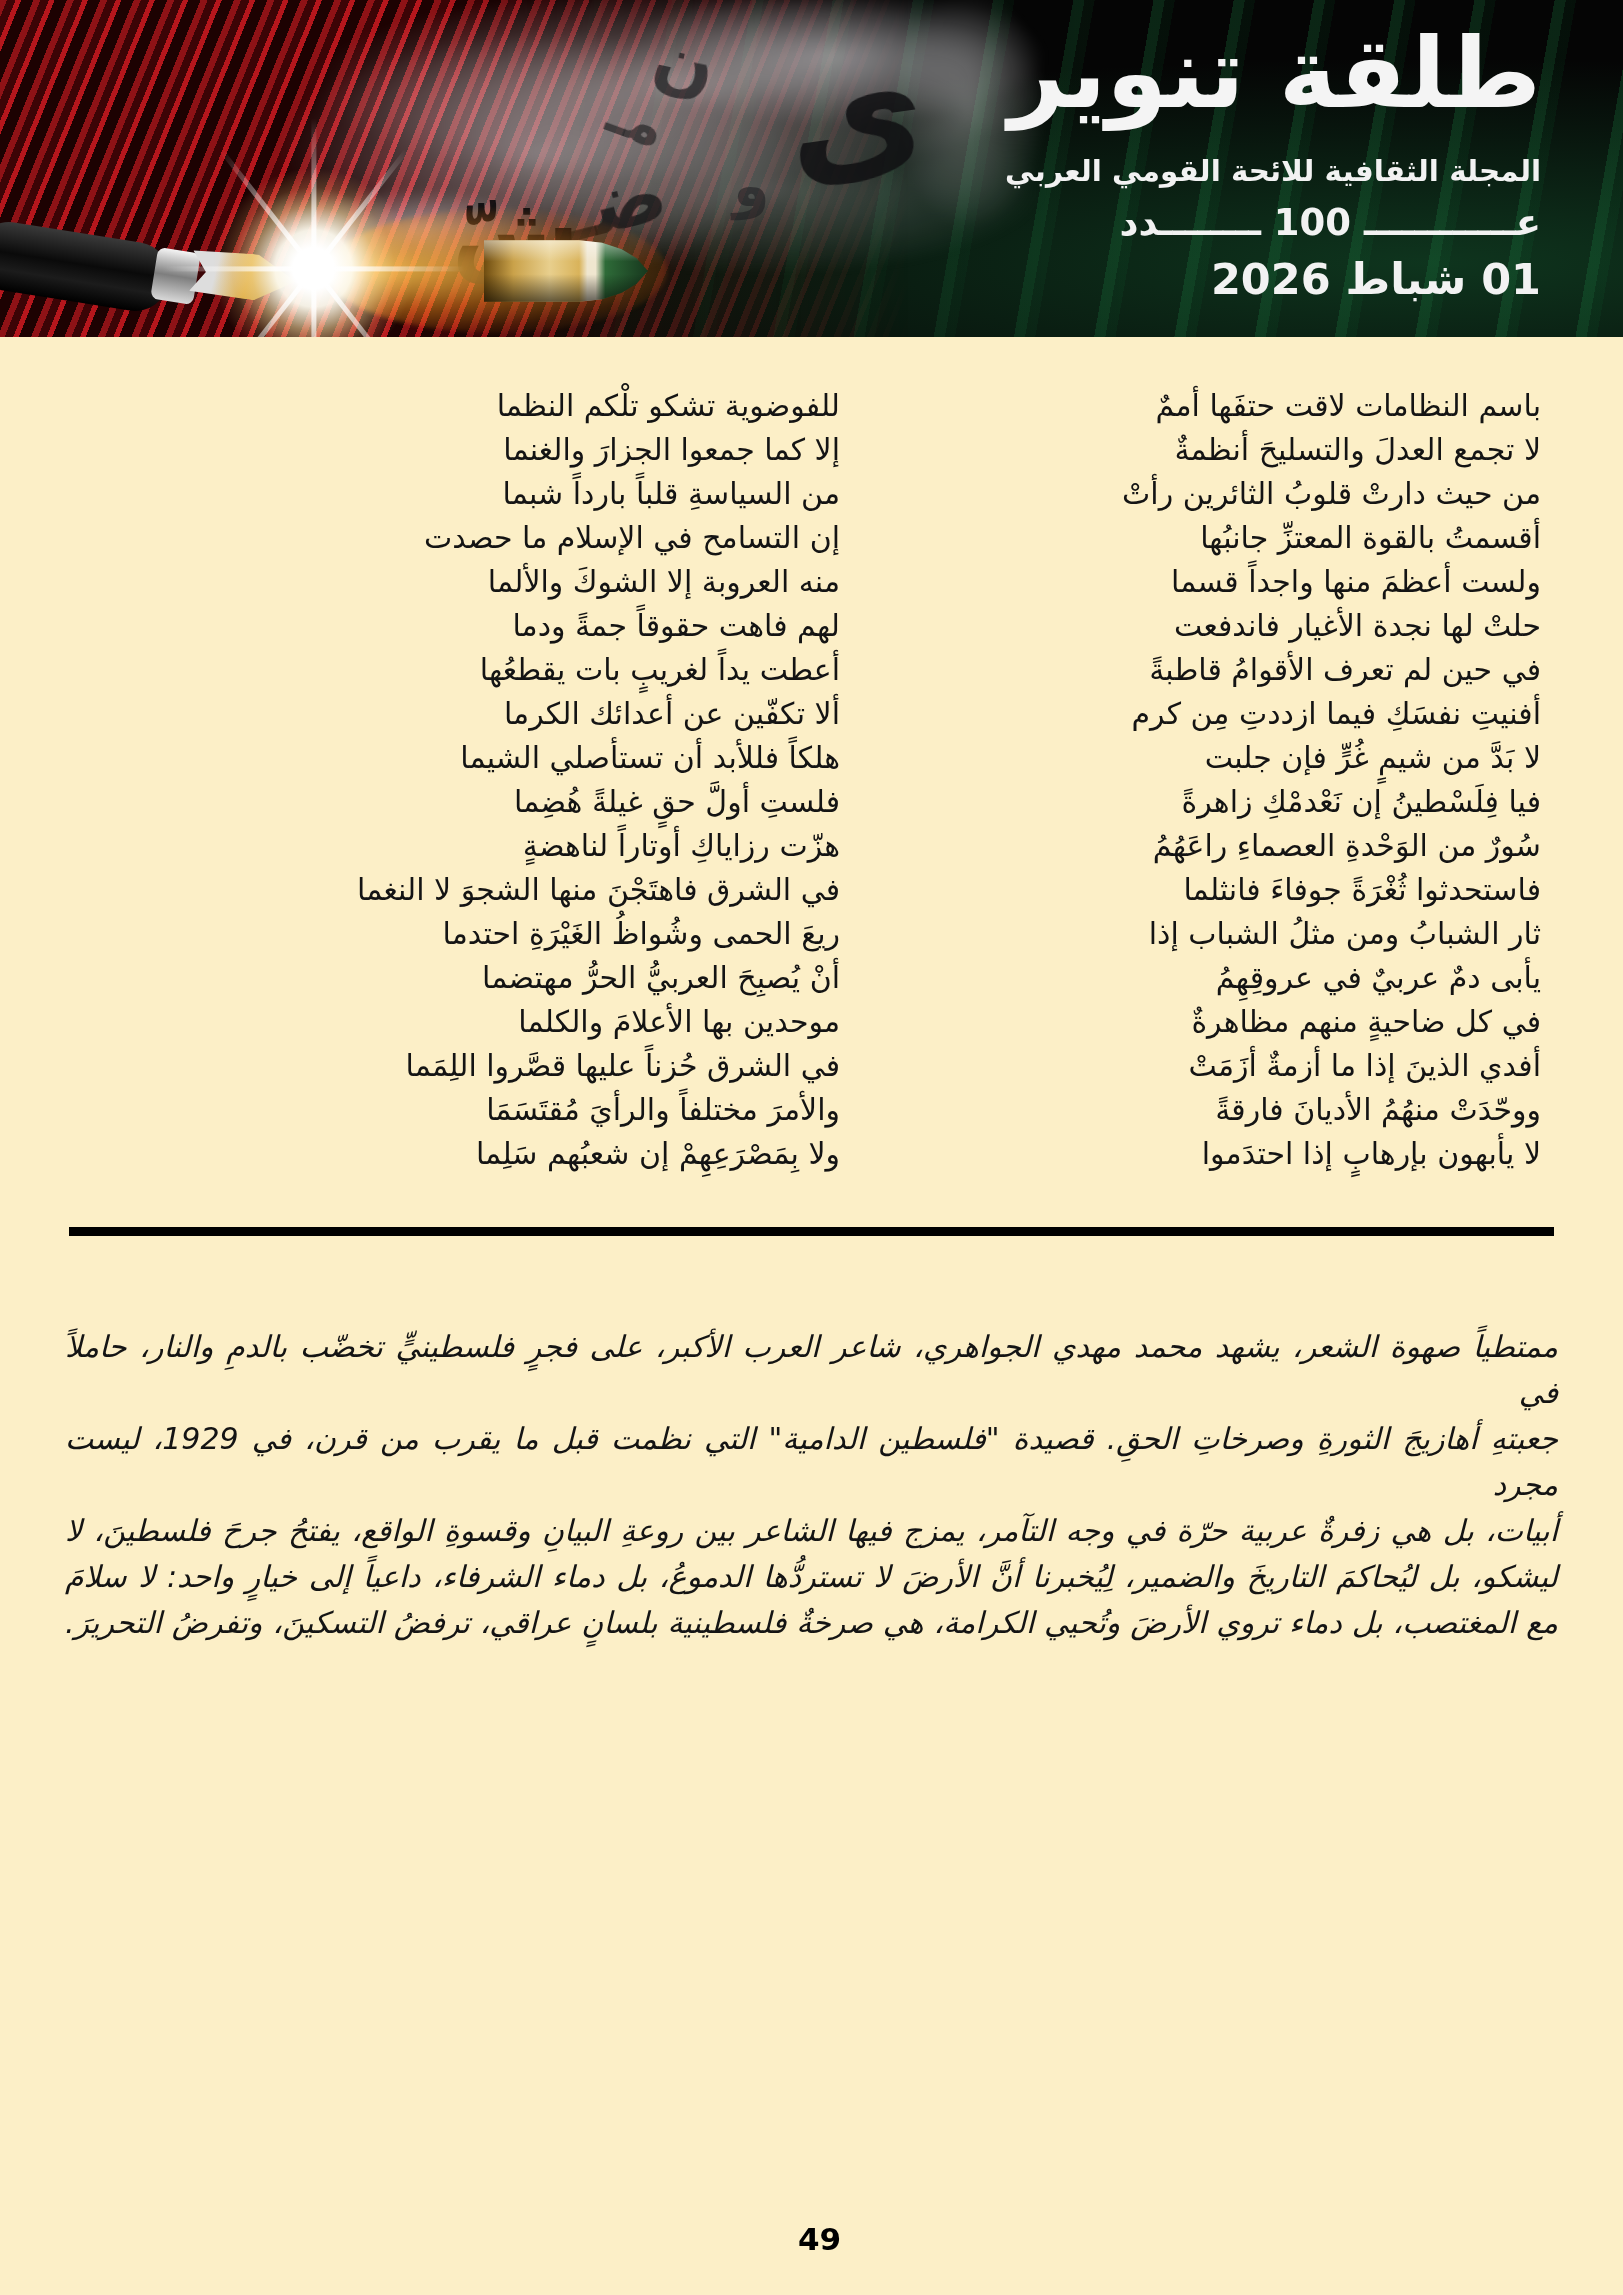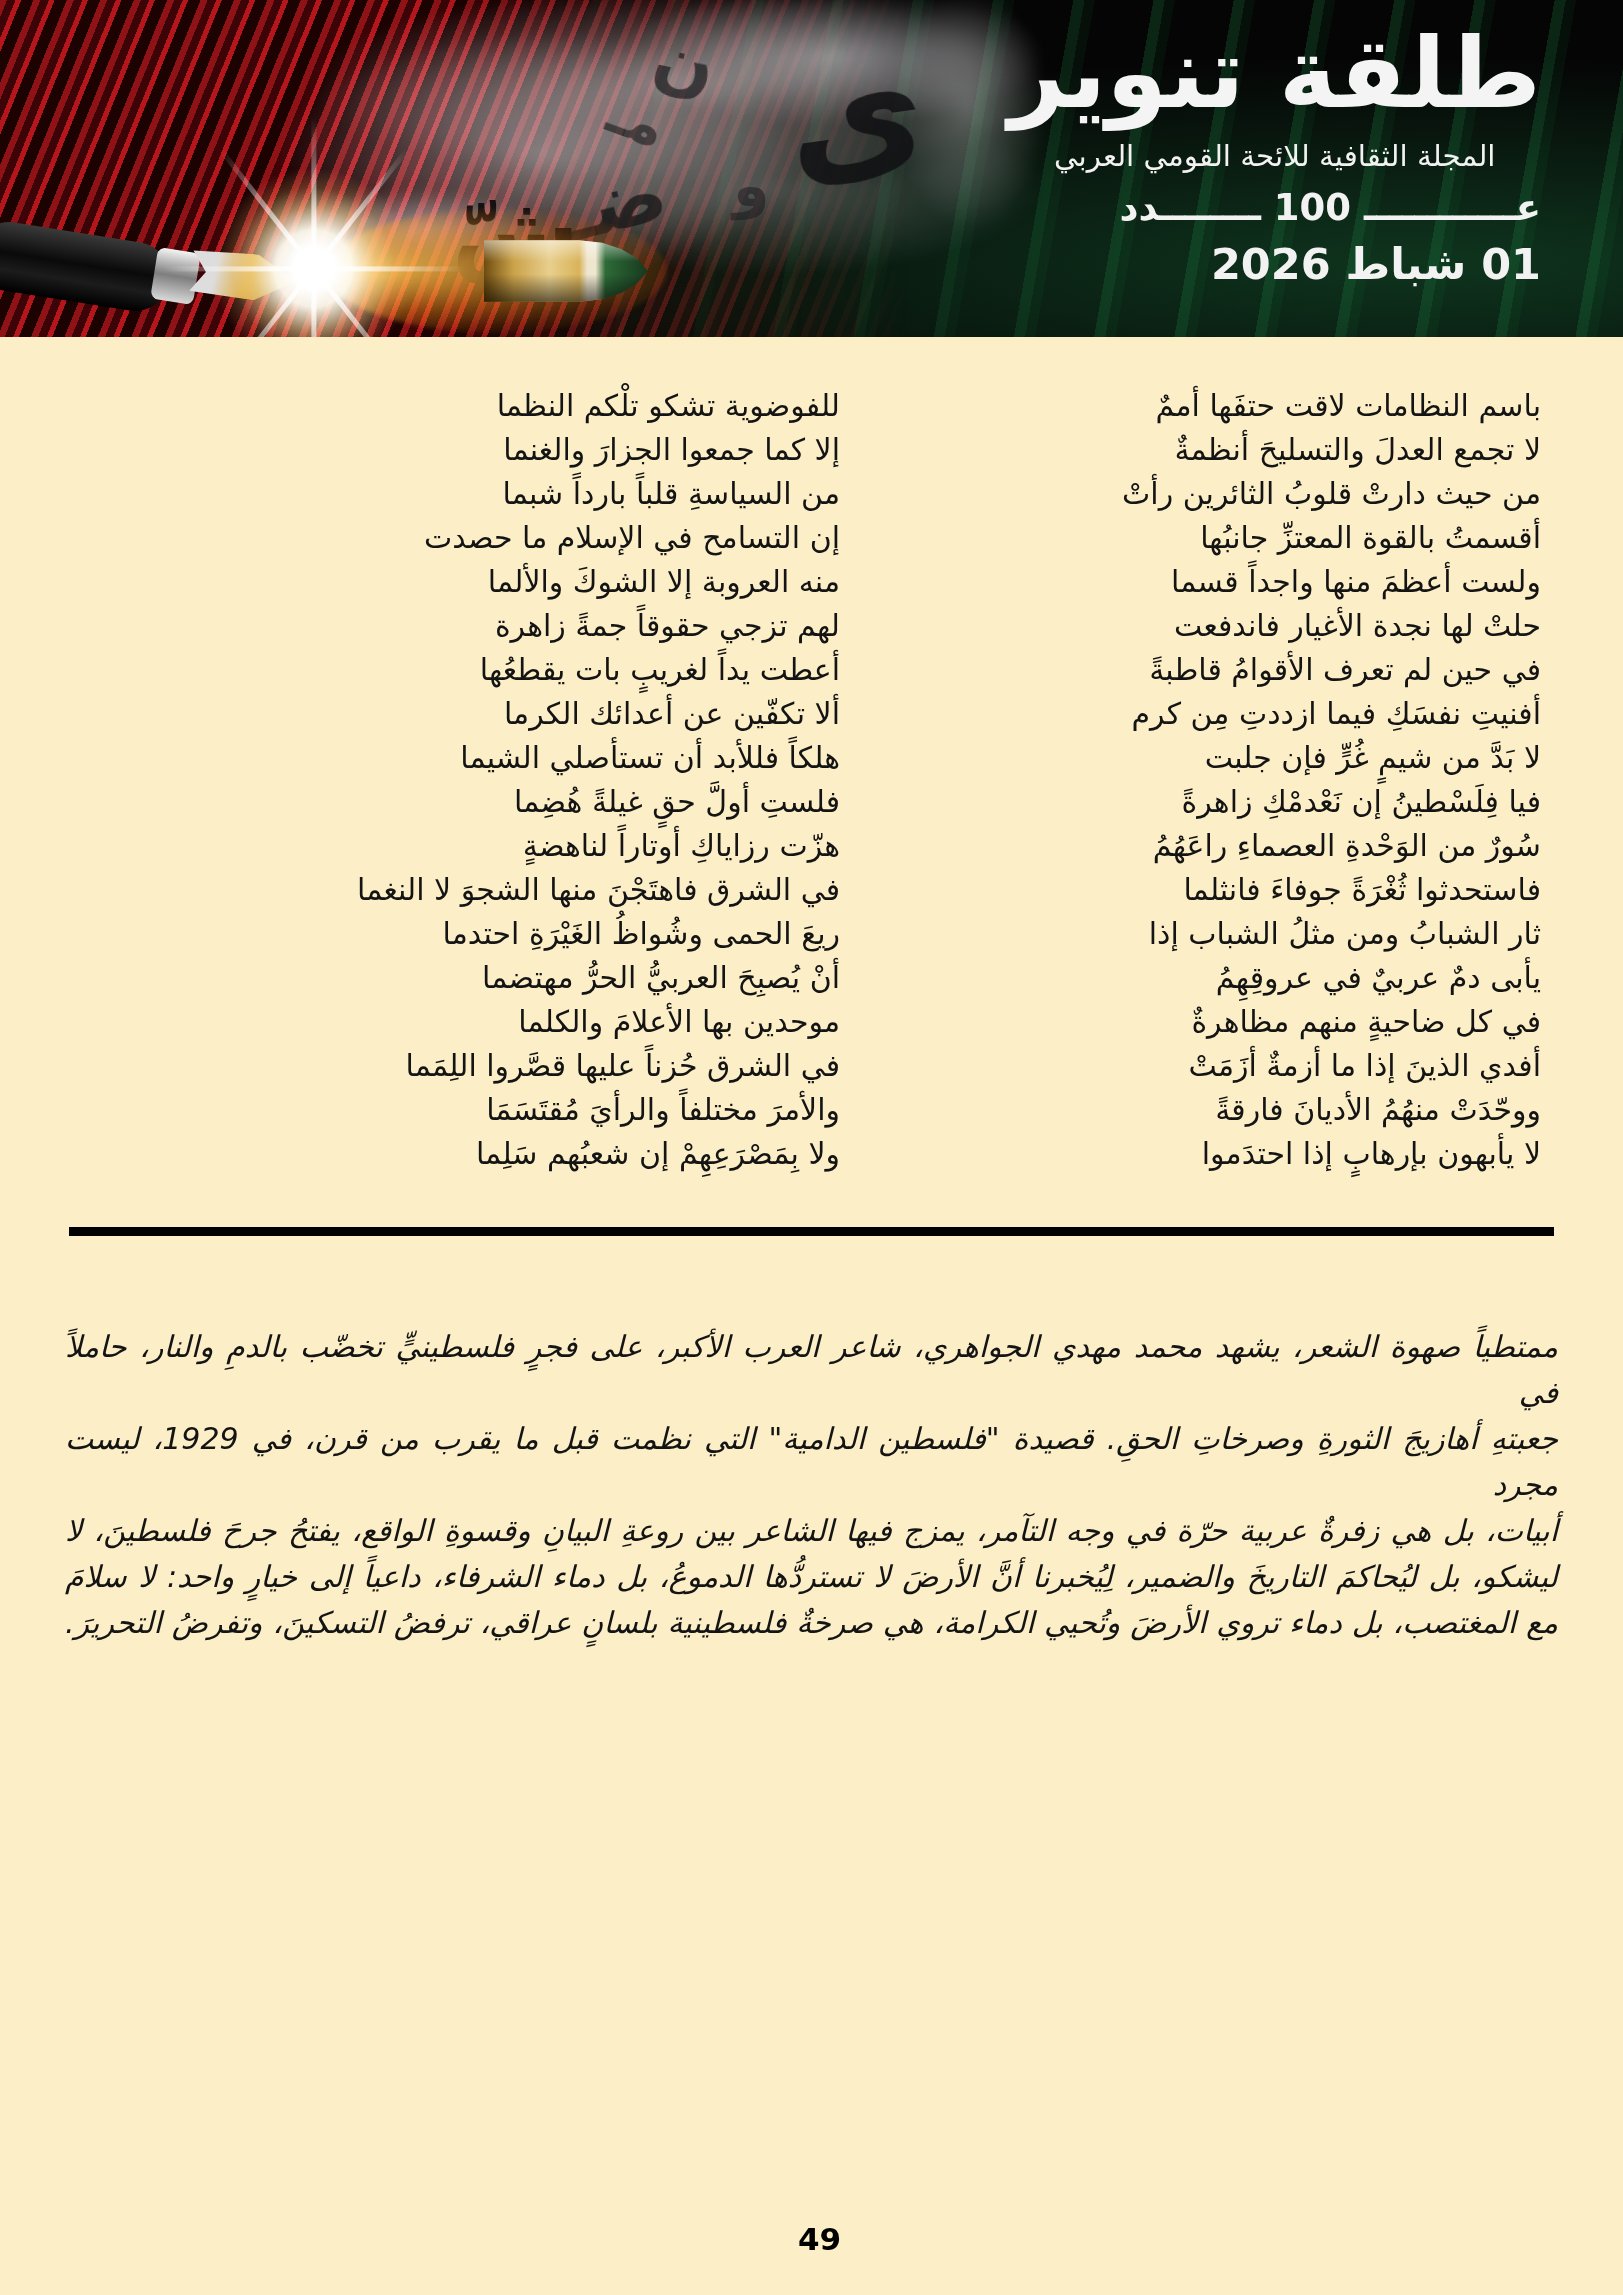--- a/index.html
+++ b/index.html
@@ -101,21 +101,21 @@
   .sl2 { left:563px;  top:157px; font-size:79px; color:rgba(20,20,22,.75); transform:rotate(-14deg); }
   .sl3 { left:452px;  top:177px; font-size:92px; color:rgba(10,10,12,.90); }
   .sl4 { left:733px; top:151px; font-size:59px;  color:rgba(30,30,33,.60); }
   .sl5 { left:609px;  top:85px; font-size:59px;  color:rgba(30,30,33,.65); transform:rotate(20deg); }
 
   .masthead-text {
     position:absolute; top:23.6px; right:82px;
     direction:rtl; text-align:right; color:#f2f2f2;
   }
   .mag-title   { font-size:98px; font-weight:700; line-height:1.02; letter-spacing:-2px; color:#f4f4f4; }
-  .mag-subtitle{ font-size:29.4px;  font-weight:400; margin-top:15px;text-align:center; }
+  .mag-subtitle{ font-size:29.4px;  font-weight:700; margin-top:30px;text-align:center; }
   .mag-issue   { font-size:37px;  font-weight:700; margin-top:13px; }
   .mag-date    { font-size:43px;  font-weight:700; margin-top:10.5px; margin-left:124px; }
 
   
   .poem {
     margin:47px 82px 0;
     direction:rtl;
     display:grid;
     grid-template-columns:701px 1fr;
     font-size:30px; line-height:44px; color:#141414;
@@ -184,21 +184,21 @@
       <div class="hemistich">للفوضوية تشكو تلْكم النظما</div>
       <div class="hemistich">لا تجمع العدلَ والتسليحَ أنظمةٌ</div>
       <div class="hemistich">إلا كما جمعوا الجزارَ والغنما</div>
       <div class="hemistich">من حيث دارتْ قلوبُ الثائرين رأتْ</div>
       <div class="hemistich">من السياسةِ قلباً بارداً شبما</div>
       <div class="hemistich">أقسمتُ بالقوة المعتزِّ جانبُها</div>
       <div class="hemistich">إن التسامح في الإسلام ما حصدت</div>
       <div class="hemistich">ولست أعظمَ منها واجداً قسما</div>
       <div class="hemistich">منه العروبة إلا الشوكَ والألما</div>
       <div class="hemistich">حلتْ لها نجدة الأغيار فاندفعت</div>
-      <div class="hemistich">لهم تزجي حقوقاً جمةً زاهرة</div>
+      <div class="hemistich">لهم فاهت حقوقاً جمةً ودما</div>
       <div class="hemistich">في حين لم تعرف الأقوامُ قاطبةً</div>
       <div class="hemistich">أعطت يداً لغريبٍ بات يقطعُها</div>
       <div class="hemistich">أفنيتِ نفسَكِ فيما ازددتِ مِن كرم</div>
       <div class="hemistich">ألا تكفّين عن أعدائك الكرما</div>
       <div class="hemistich">لا بَدَّ من شيمٍ غُرٍّ فإن جلبت</div>
       <div class="hemistich">هلكاً فللأبد أن تستأصلي الشيما</div>
       <div class="hemistich">فيا فِلَسْطينُ إن نَعْدمْكِ زاهرةً</div>
       <div class="hemistich">فلستِ أولَّ حقٍ غيلةً هُضِما</div>
       <div class="hemistich">سُورٌ من الوَحْدةِ العصماءِ راعَهُمُ</div>
       <div class="hemistich">هزّت رزاياكِ أوتاراً لناهضةٍ</div>

